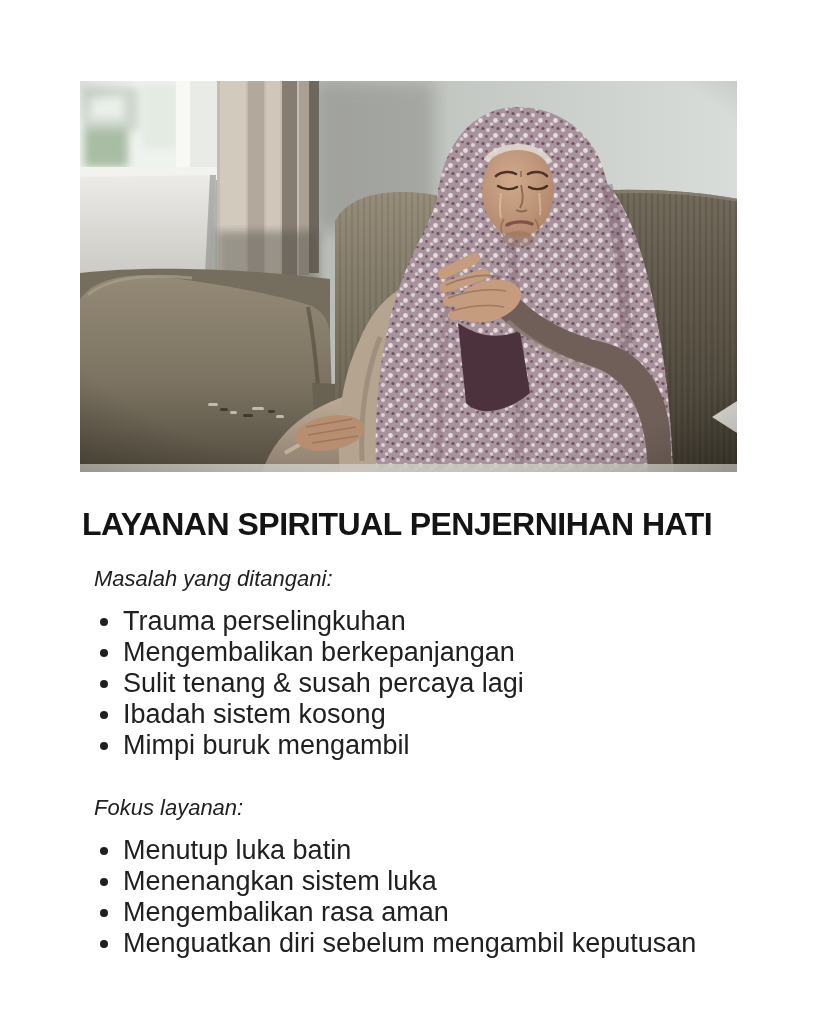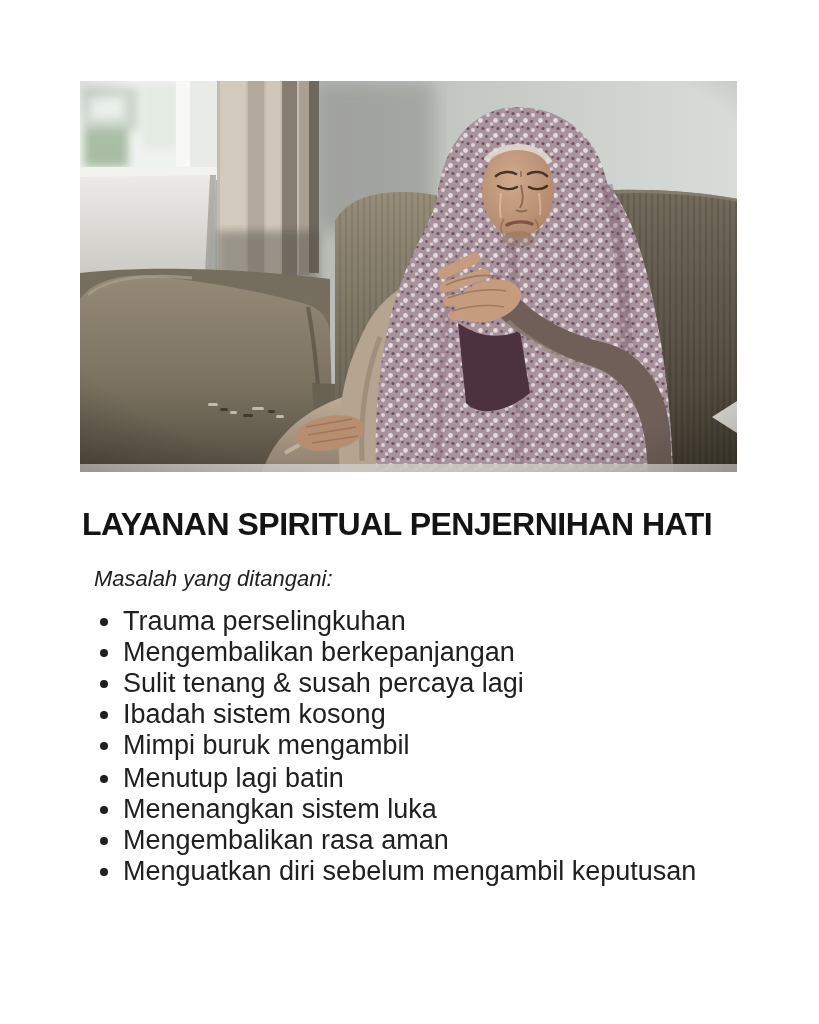--- a/index.html
+++ b/index.html
@@ -216,19 +216,20 @@
 
   <p class="section-label">Masalah yang ditangani:</p>
   <ul>
     <li>Trauma perselingkuhan</li>
     <li>Mengembalikan berkepanjangan</li>
     <li>Sulit tenang &amp; susah percaya lagi</li>
     <li>Ibadah sistem kosong</li>
     <li>Mimpi buruk mengambil</li>
   </ul>
 
+  <p class="section-label second-label">Fokus layanan:</p>
   <ul>
-    <li>Menutup lagi batin</li>
+    <li>Menutup luka batin</li>
     <li>Menenangkan sistem luka</li>
     <li>Mengembalikan rasa aman</li>
     <li>Menguatkan diri sebelum mengambil keputusan</li>
   </ul>
 </section>
 
 </body></html>

